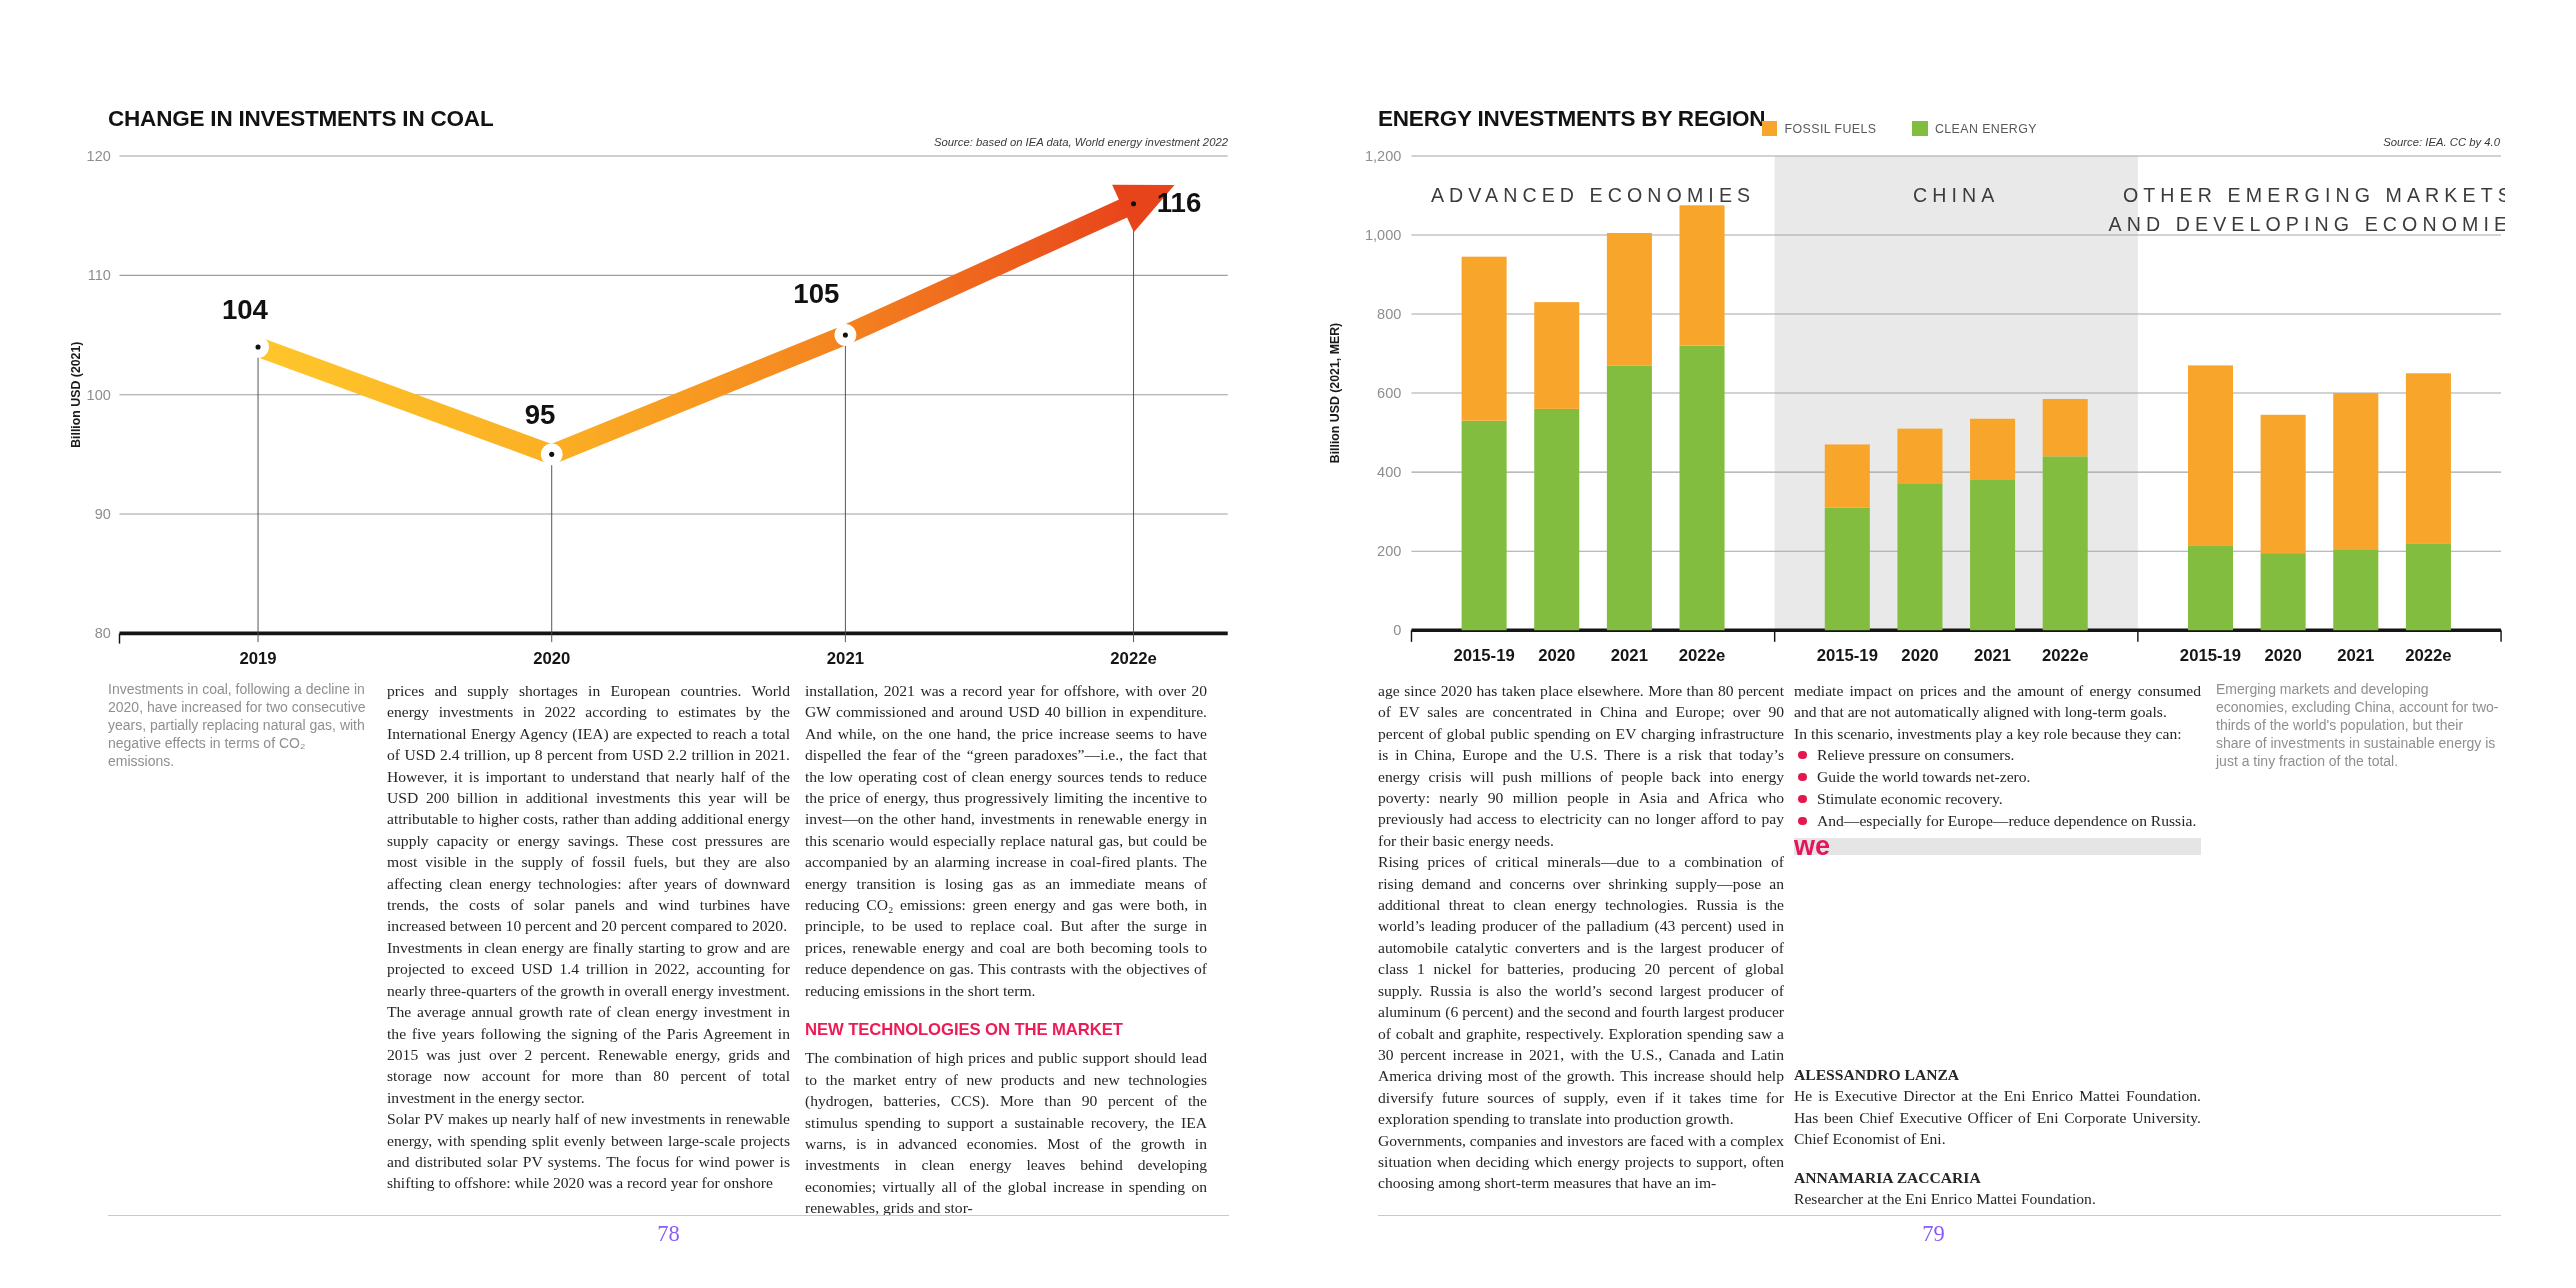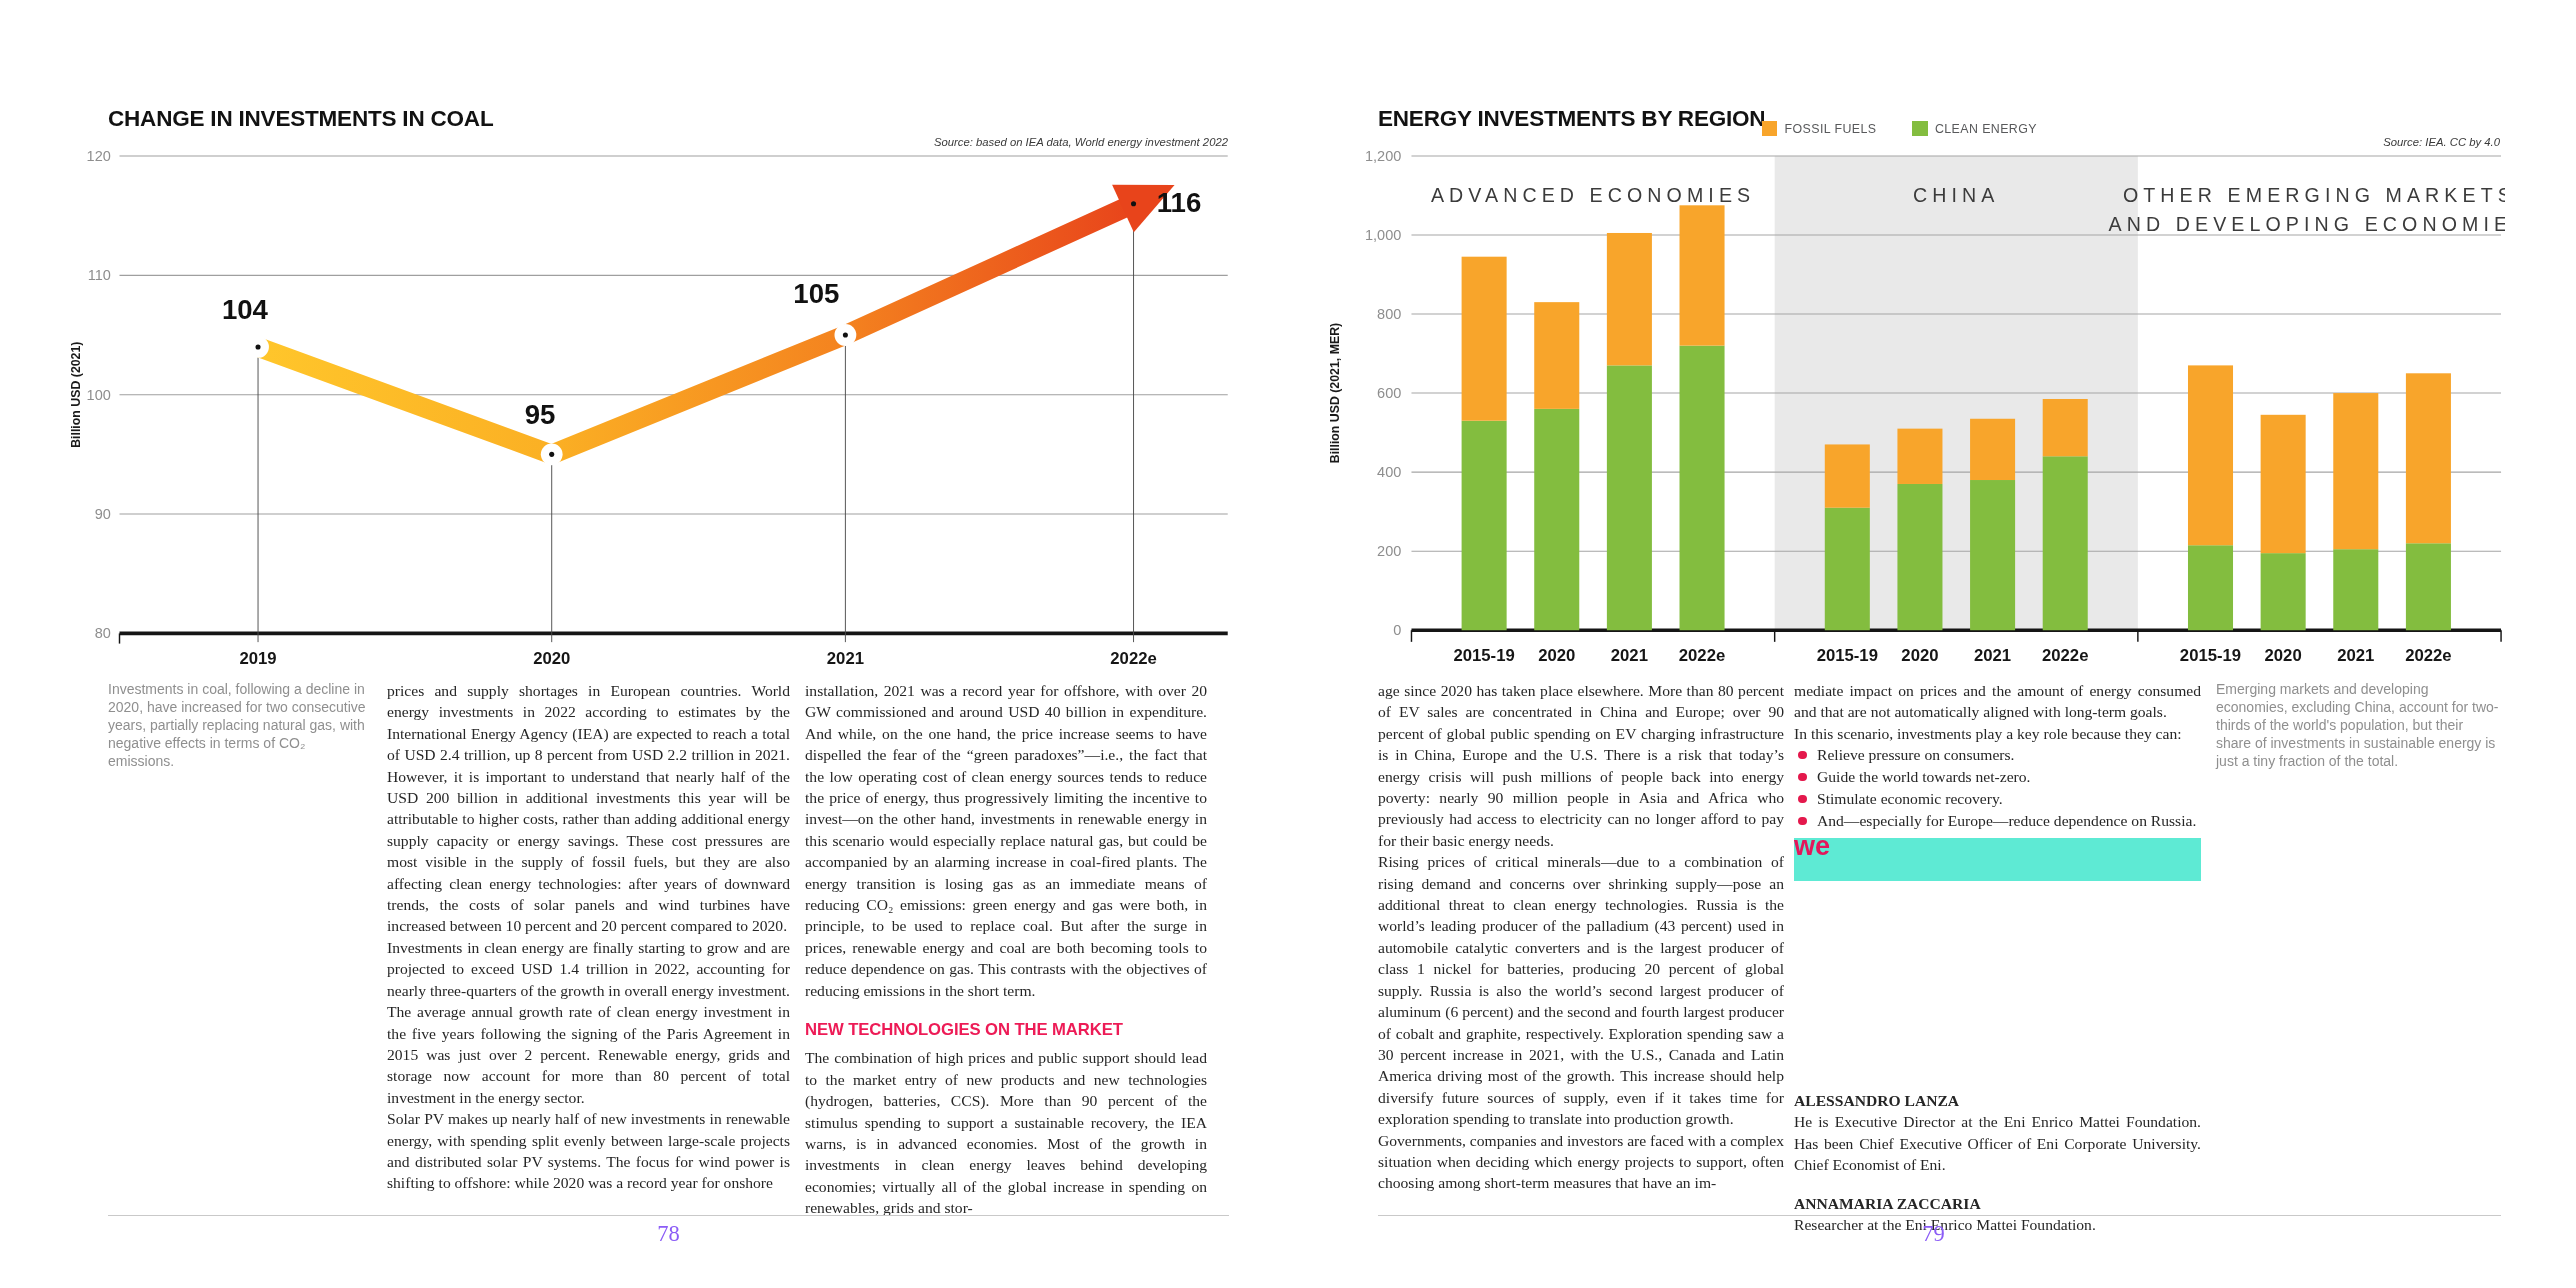--- a/index.html
+++ b/index.html
@@ -23,21 +23,21 @@
   .col{position:absolute;top:0;}
   .serif-col p{font-family:"Liberation Serif",serif;font-size:15.6px;line-height:21.4px;color:#262626;text-align:justify;margin:0 0 0 0;}
   .serif-col p + p{margin-top:0;}
   .sidebar-text p{font-size:14px;line-height:18px;color:#8f8f8f;margin:0;text-align:left;font-family:Liberation Sans, sans-serif;}
   .red-heading{font-size:16.7px;font-weight:800;color:#ED1B56;letter-spacing:-0.1px;margin:19px 0 7.3px 0;}
 
   ul.bullet-list{list-style:none;margin:0;padding:0;}
   ul.bullet-list li{font-family:"Liberation Serif",serif;font-size:15.6px;line-height:22px;color:#262626;position:relative;padding-left:23px;}
   ul.bullet-list li::before{content:"";position:absolute;left:4.4px;top:6.5px;width:8.7px;height:8.7px;border-radius:50%;background:#E4184C;}
 
-  .pullquote-strip{margin-top:5.8px;height:43px;background:#5eead4;position:relative;}
+  .pullquote-strip{margin-top:5.8px;height:17px;background:#e5e5e5;position:relative;}
   .pullquote-word{position:absolute;left:0;top:-5.8px;font-size:27px;font-weight:800;color:#E3165B;line-height:29px;}
 
   .bios{margin-top:209px;}
   .bio{margin-bottom:17.4px;}
   .bio-name{font-size:14.5px;font-weight:800;color:#1f1f1f;margin:0 0 2.2px 0;}
   .bio-text{font-size:14px;line-height:18px;color:#9b9b9b;margin:0;}
 
   .footer-rule{position:absolute;top:1215px;height:0.7px;background:#c9c9c9;}
   .page-number{position:absolute;top:1221px;text-align:center;font-family:"Liberation Serif",serif;font-size:22.5px;color:#8b5cf6;}
 </style>

